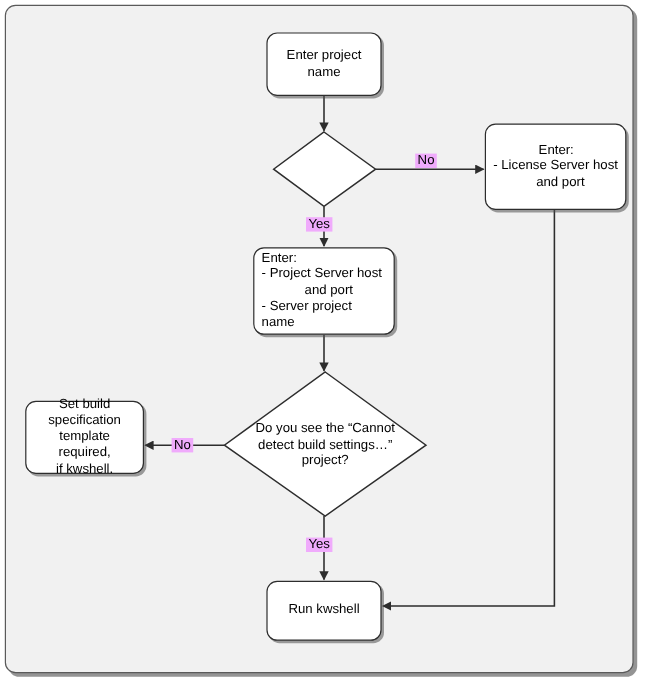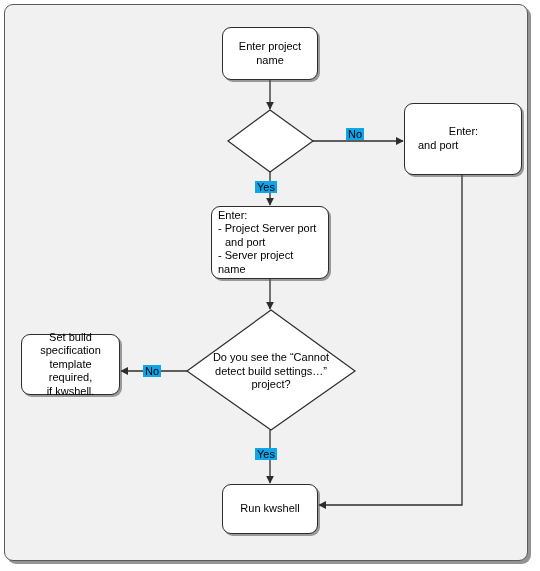--- a/index.html
+++ b/index.html
@@ -57,28 +57,28 @@
   }
   .node.left-text {
     justify-content: flex-start;
     text-align: left;
   }
   .node.left-text .lines {
     padding-left: 1px;
   }
   .line-center { text-align: center; }
   .line-left { text-align: left; }
-  .line-indent { text-align: left; padding-left: 7px; }
+  .line-indent { text-align: center; padding-left: 7px; }
 
   .edge-label {
     position: absolute;
     font-size: 11px;
     line-height: 12px;
     color: #000000;
-    background: #0ea5e9;
+    background: #f0abfc;
     padding: 0 2px;
     white-space: nowrap;
   }
   .diamond-text {
     position: absolute;
     font-size: 11px;
     line-height: 13.6px;
     color: #000000;
     text-align: center;
     white-space: nowrap;
@@ -124,28 +124,29 @@
     <div class="lines">
       <div class="line-center">Enter project</div>
       <div class="line-center">name</div>
     </div>
   </div>
 
 
   <div class="node left-text" style="left:404px; top:103px; width:118px; height:72px;">
     <div class="lines">
       <div class="line-center">Enter:</div>
+      <div class="line-left">- License Server host</div>
       <div class="line-indent">and port</div>
     </div>
   </div>
 
   <div class="node left-text" style="left:211px; top:206px; width:118px; height:73px;">
     <div class="lines">
       <div class="line-left">Enter:</div>
-      <div class="line-left">- Project Server port</div>
+      <div class="line-left">- Project Server host</div>
       <div class="line-indent">and port</div>
       <div class="line-left">- Server project name</div>
     </div>
   </div>
 
   <div class="diamond-text" style="left:181px; top:351px; width:180px;">
     <div>Do you see the “Cannot</div>
     <div>detect build settings…”</div>
     <div>project?</div>
   </div>

